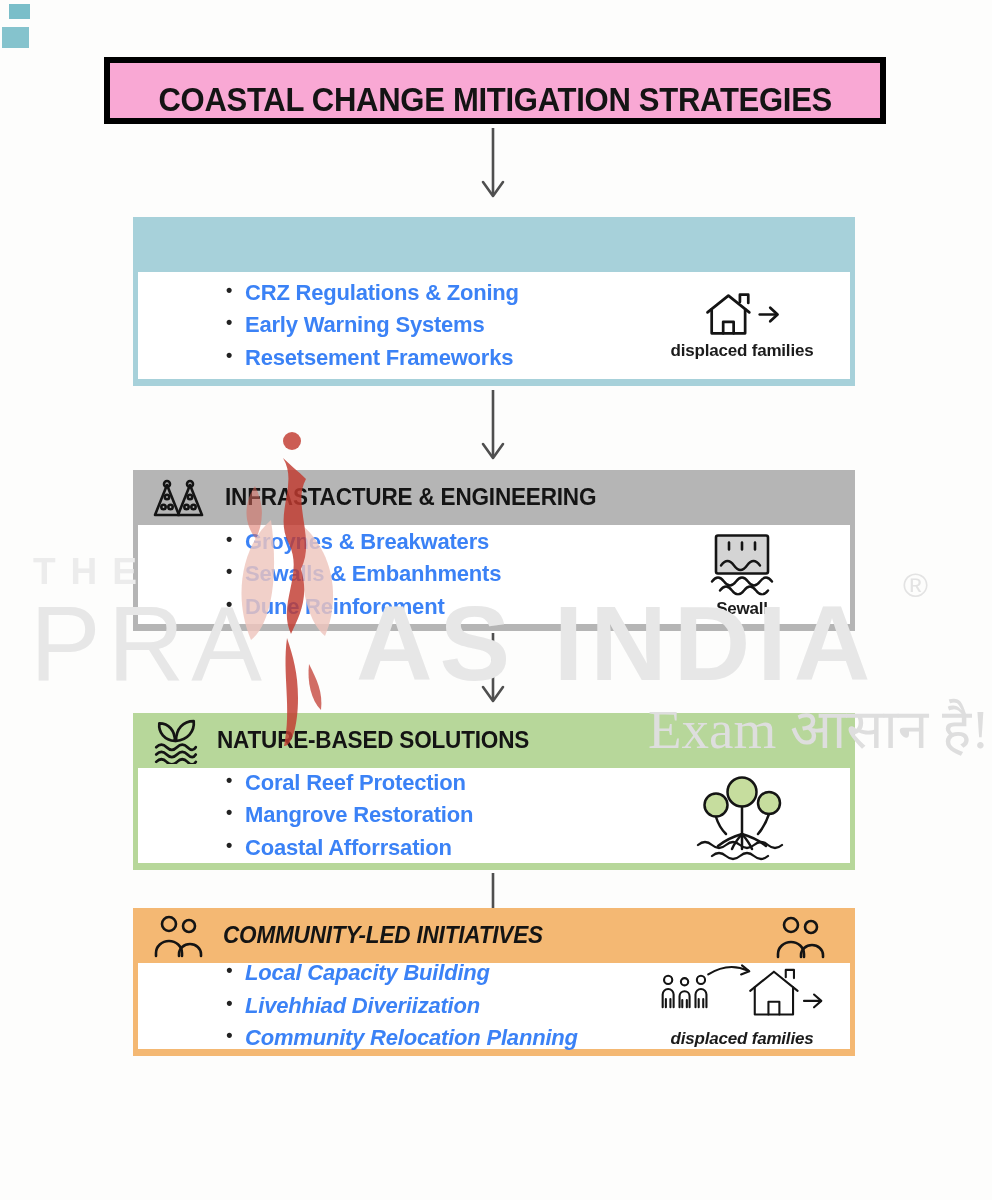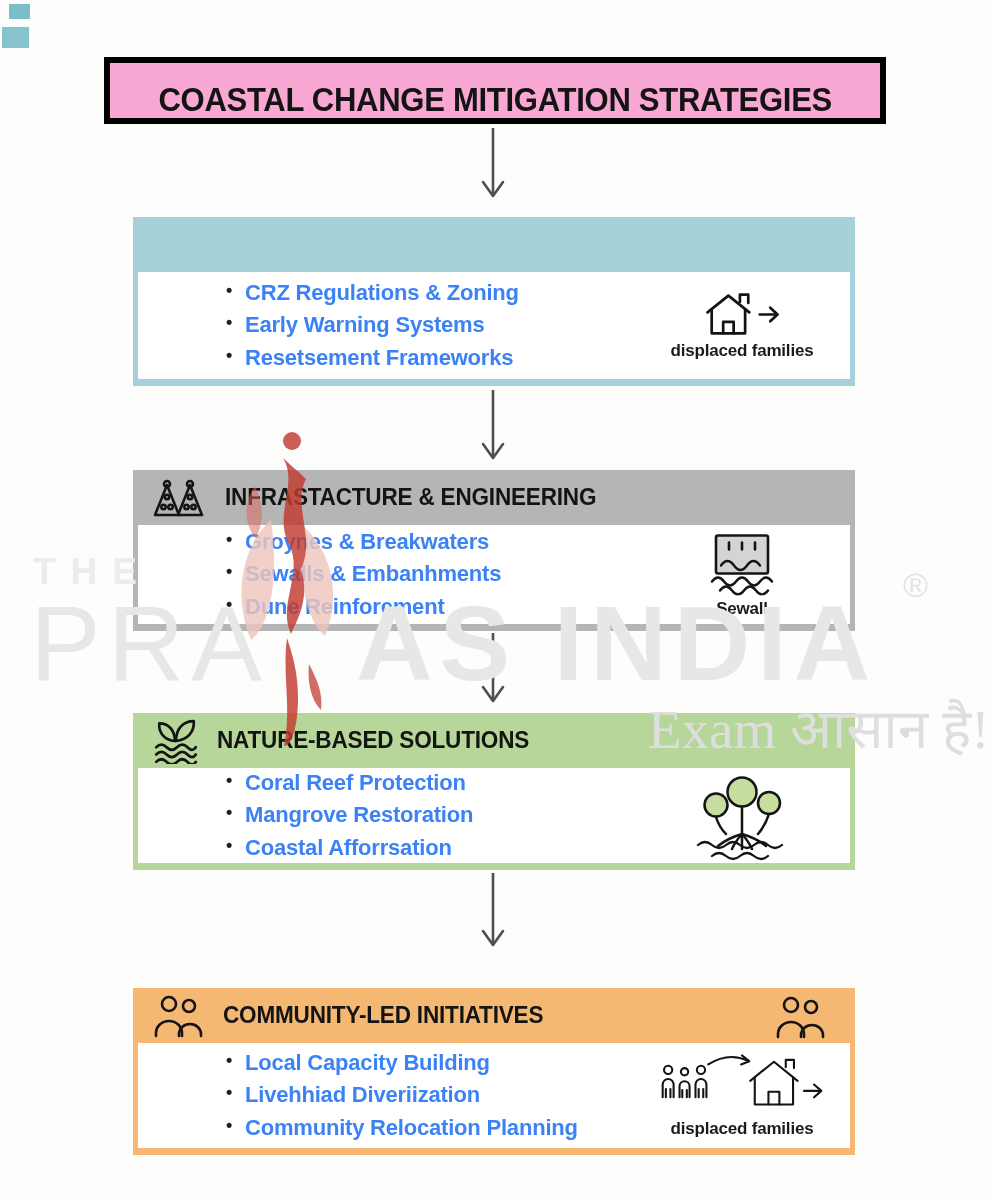--- a/index.html
+++ b/index.html
@@ -208,21 +208,21 @@
               <path d="M52 62 Q66 66 76 74"></path>
               <path d="M8 73 q7 -6 14 0 t14 0 t14 0 t14 0 t14 0 t14 0" stroke-width="2.3"></path>
               <path d="M22 84 q7 -6 14 0 t14 0 t14 0 t14 0" stroke-width="2.3"></path>
             </g>
           </g>
         </svg>
       </div>
     </div>
   </div>
 
-  <div class="section" style="top: 988px; height: 167px; --c: #f4b873;">
+  <div class="section" style="top: 908px; height: 148px; font-style: italic; --c: #f4b873;">
     <div class="sec-header">
       <svg width="56" height="44" viewBox="0 0 56 44">
         <g class="stroke">
           <circle cx="18" cy="10" r="7"></circle>
           <path d="M5 42 v-3 a13 12 0 0 1 26 0 v3"></path>
           <circle cx="38" cy="12" r="6"></circle>
           <path d="M28 42 v-2 a11 10 0 0 1 22 0 v2"></path>
         </g>
       </svg>
       <span class="sec-title">COMMUNITY-LED INITIATIVES</span>

